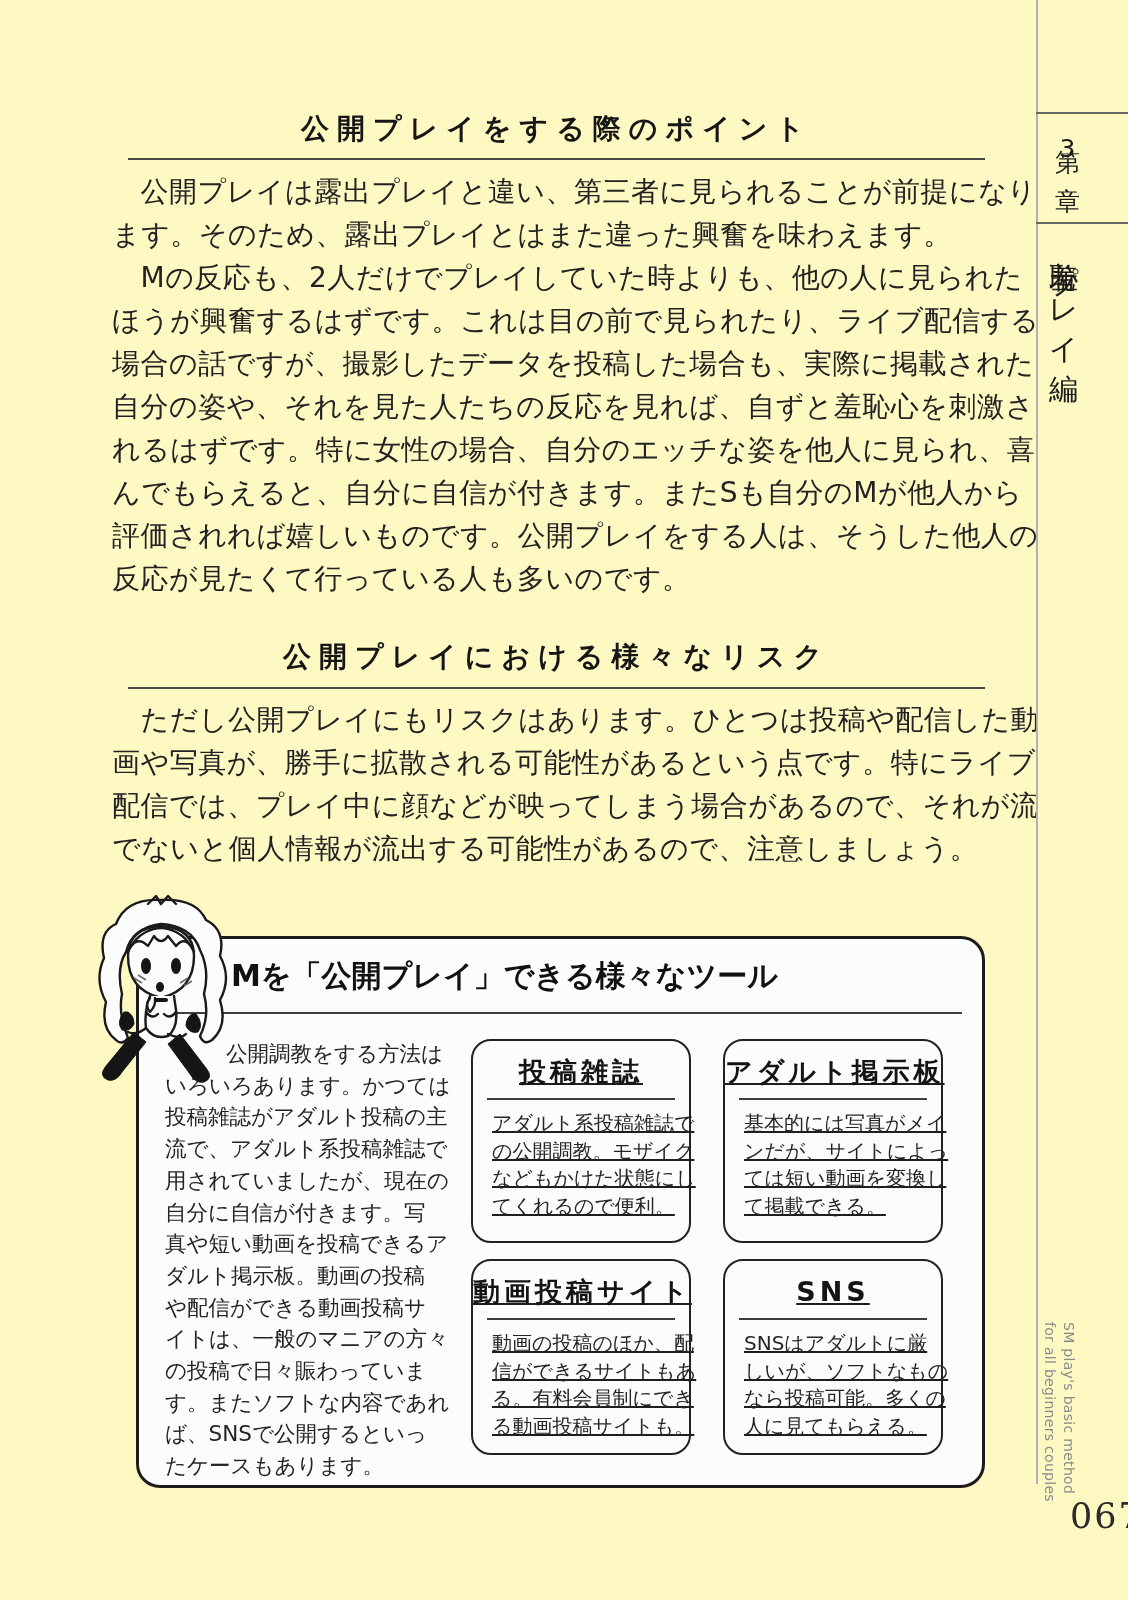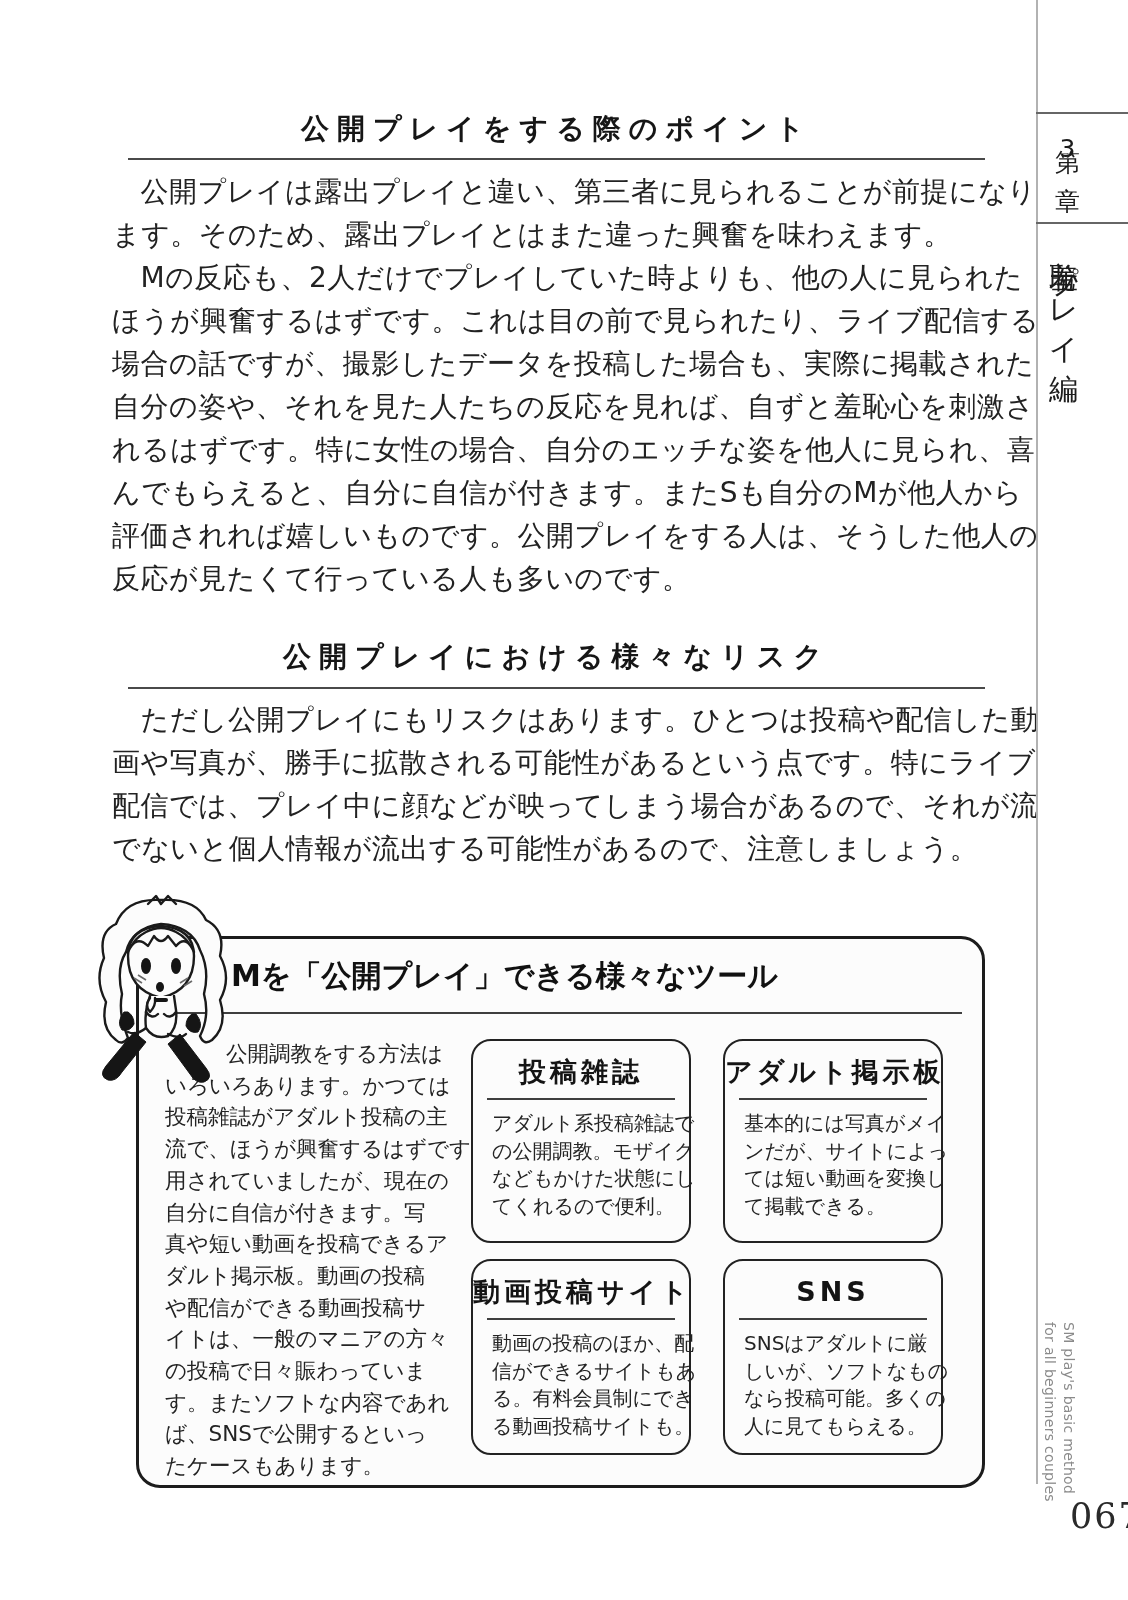--- a/index.html
+++ b/index.html
@@ -1,19 +1,19 @@
 <!DOCTYPE html>
 <html lang="ja"><head>
 <meta charset="utf-8">
 <style>
   html,body{margin:0;padding:0;background:#e8e8e8;}
   .page{
     position:relative;
     width:1128px;height:1600px;
-    background:#ffffff;
+    background:#fef9c3;
     overflow:hidden;
     font-family:"DejaVu Sans",sans-serif;
     color:#1e1e1e;
     margin:0 auto;
   }
   
   .h-main{
     position:absolute;left:128px;width:857px;
     text-align:center;font-weight:bold;
     font-size:28px;line-height:34px;letter-spacing:8px;
@@ -44,20 +44,21 @@
     white-space:nowrap;
   }
   .toolbox-rule{position:absolute;left:24px;right:20px;top:73px;border-top:2px solid #3f3f3f;}
   .intro{position:absolute;left:26px;top:99px;width:288px;}
   .iline{font-size:21.5px;line-height:31.7px;white-space:nowrap;color:#232323;}
   .iline.first{text-indent:61px;}
   .card{
     position:absolute;width:220px;
     border:2.5px solid #222;border-radius:20px;background:#fcfcfc;
     box-sizing:border-box;
+    text-decoration:underline;
   }
   .card1{left:332px;top:100px;height:204px;}
   .card2{left:584px;top:100px;height:204px;}
   .card3{left:332px;top:320px;height:196px;}
   .card4{left:584px;top:320px;height:196px;}
   .card-title{
     margin-top:15px;text-align:center;font-weight:bold;
     font-size:27px;line-height:32px;letter-spacing:4px;color:#141414;
     white-space:nowrap;
   }
@@ -119,21 +120,21 @@
   </div>
 
   <div class="toolbox">
     <div class="toolbox-title">Mを「公開プレイ」できる様々なツール</div>
     <div class="toolbox-rule"></div>
 
     <div class="intro">
       <div class="iline first">公開調教をする方法は</div>
       <div class="iline">いろいろあります。かつては</div>
       <div class="iline">投稿雑誌がアダルト投稿の主</div>
-      <div class="iline">流で、ほうが興奮するはずです</div>
+      <div class="iline">流で、アダルト系投稿雑誌で</div>
       <div class="iline">用されていましたが、現在の</div>
       <div class="iline">自分に自信が付きます。写</div>
       <div class="iline">真や短い動画を投稿できるア</div>
       <div class="iline">ダルト掲示板。動画の投稿</div>
       <div class="iline">や配信ができる動画投稿サ</div>
       <div class="iline">イトは、一般のマニアの方々</div>
       <div class="iline">の投稿で日々賑わっていま</div>
       <div class="iline">す。またソフトな内容であれ</div>
       <div class="iline">ば、SNSで公開するといっ</div>
       <div class="iline">たケースもあります。</div>

